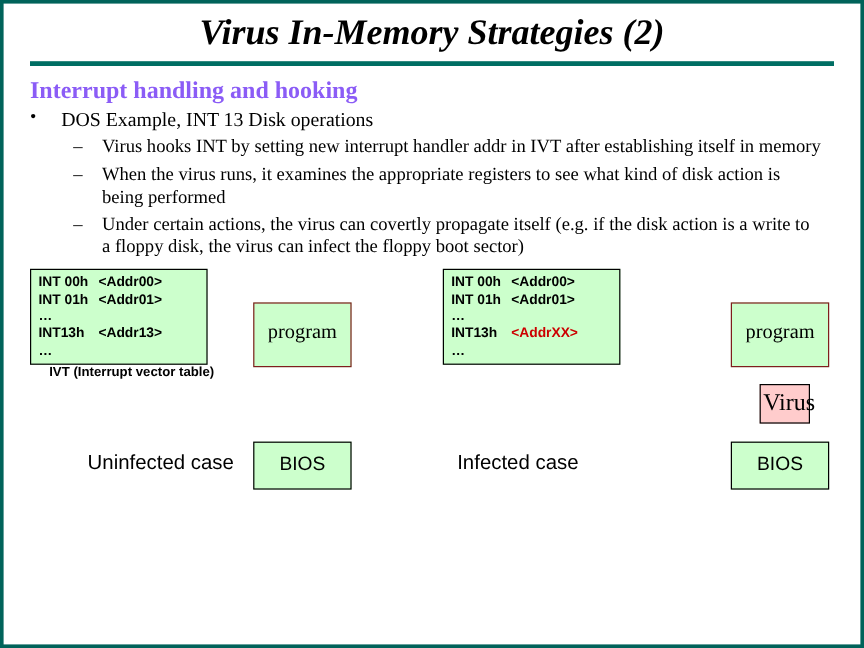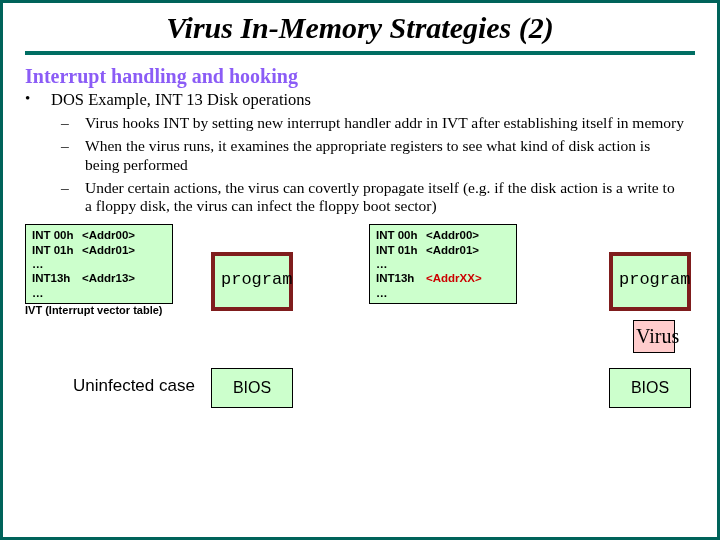--- a/index.html
+++ b/index.html
@@ -62,22 +62,22 @@
     padding: 3px 6px;
   }
   .ivt-row { display: flex; }
   .ivt-col1 { width: 50px; }
   .ivt-col2 { }
   .red { color: #cc0000; }
   
   .prog-box {
     position: absolute;
     background: #ccffcc;
-    border: 4px solid #7f1d1d;
-    font-family: Liberation Mono, monospace;
+    border: 1px solid #7f1d1d;
+    font-family: Liberation Serif, serif;
     font-size: 17px;
     padding: 14px 6px 18px 6px;
     text-align: center;
   }
   .bios-box {
     position: absolute;
     background: #ccffcc;
     border: 1px solid #000;
     font-family: Arial, sans-serif;
     font-size: 16px;
@@ -180,24 +180,25 @@
           <div class="ivt-col2 red">&lt;AddrXX&gt;</div>
         </div>
       <div class="ivt-row">
           <div class="ivt-col1">…</div>
           <div class="ivt-col2"></div>
         </div>
     </div>
 
     <div class="prog-box" style="left:584px; top:28px; width:82px;">program</div>
 
-    <div class="ivt-caption" style="left:0px; top:80px;">IVT (Interrupt vector table)</div>
+    <div class="ivt-caption" style="left:16px; top:80px;">IVT (Interrupt vector table)</div>
 
     <div class="virus-box" style="left:608px; top:96px; width:42px;">Virus</div>
 
     <div class="bios-box" style="left:186px; top:144px; width:82px;">BIOS</div>
     <div class="bios-box" style="left:584px; top:144px; width:82px;">BIOS</div>
 
     <div class="case-label" style="left:12px; top:152px;margin-left:36px;">Uninfected case</div>
+    <div class="case-label" style="left:356px; top:152px;">Infected case</div>
 
   </div>
 
 </div>
 
 </body></html>

